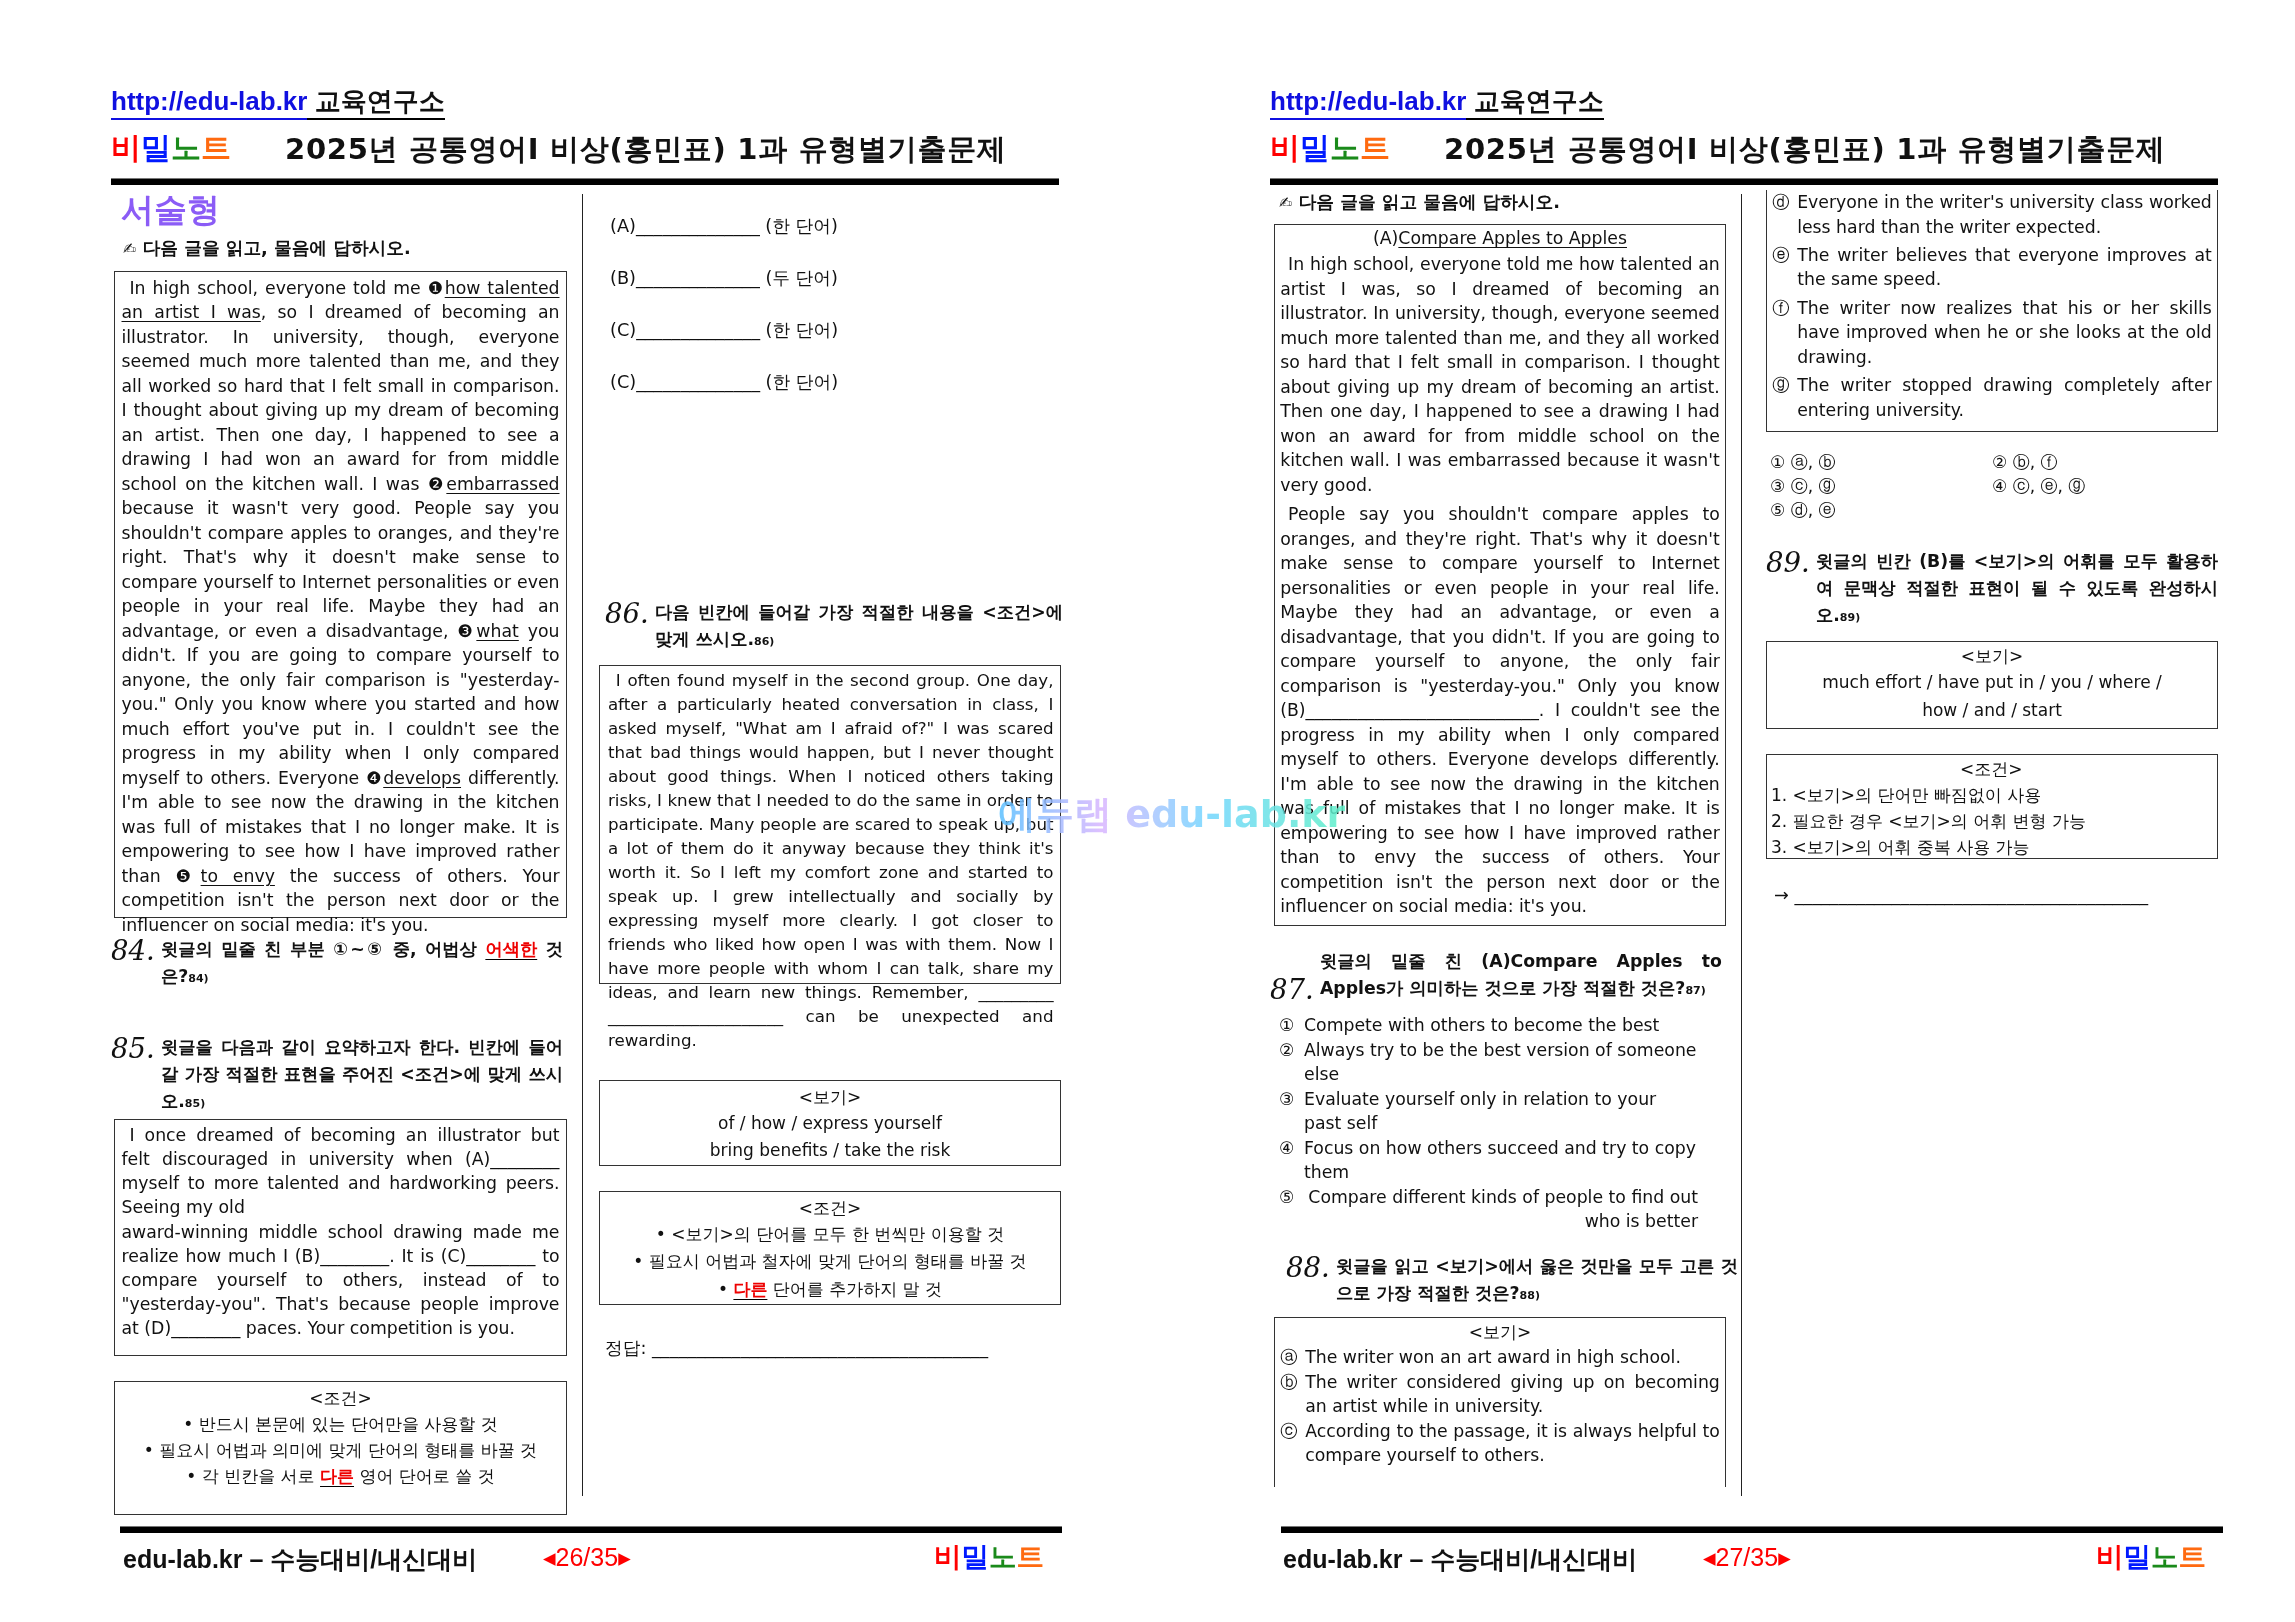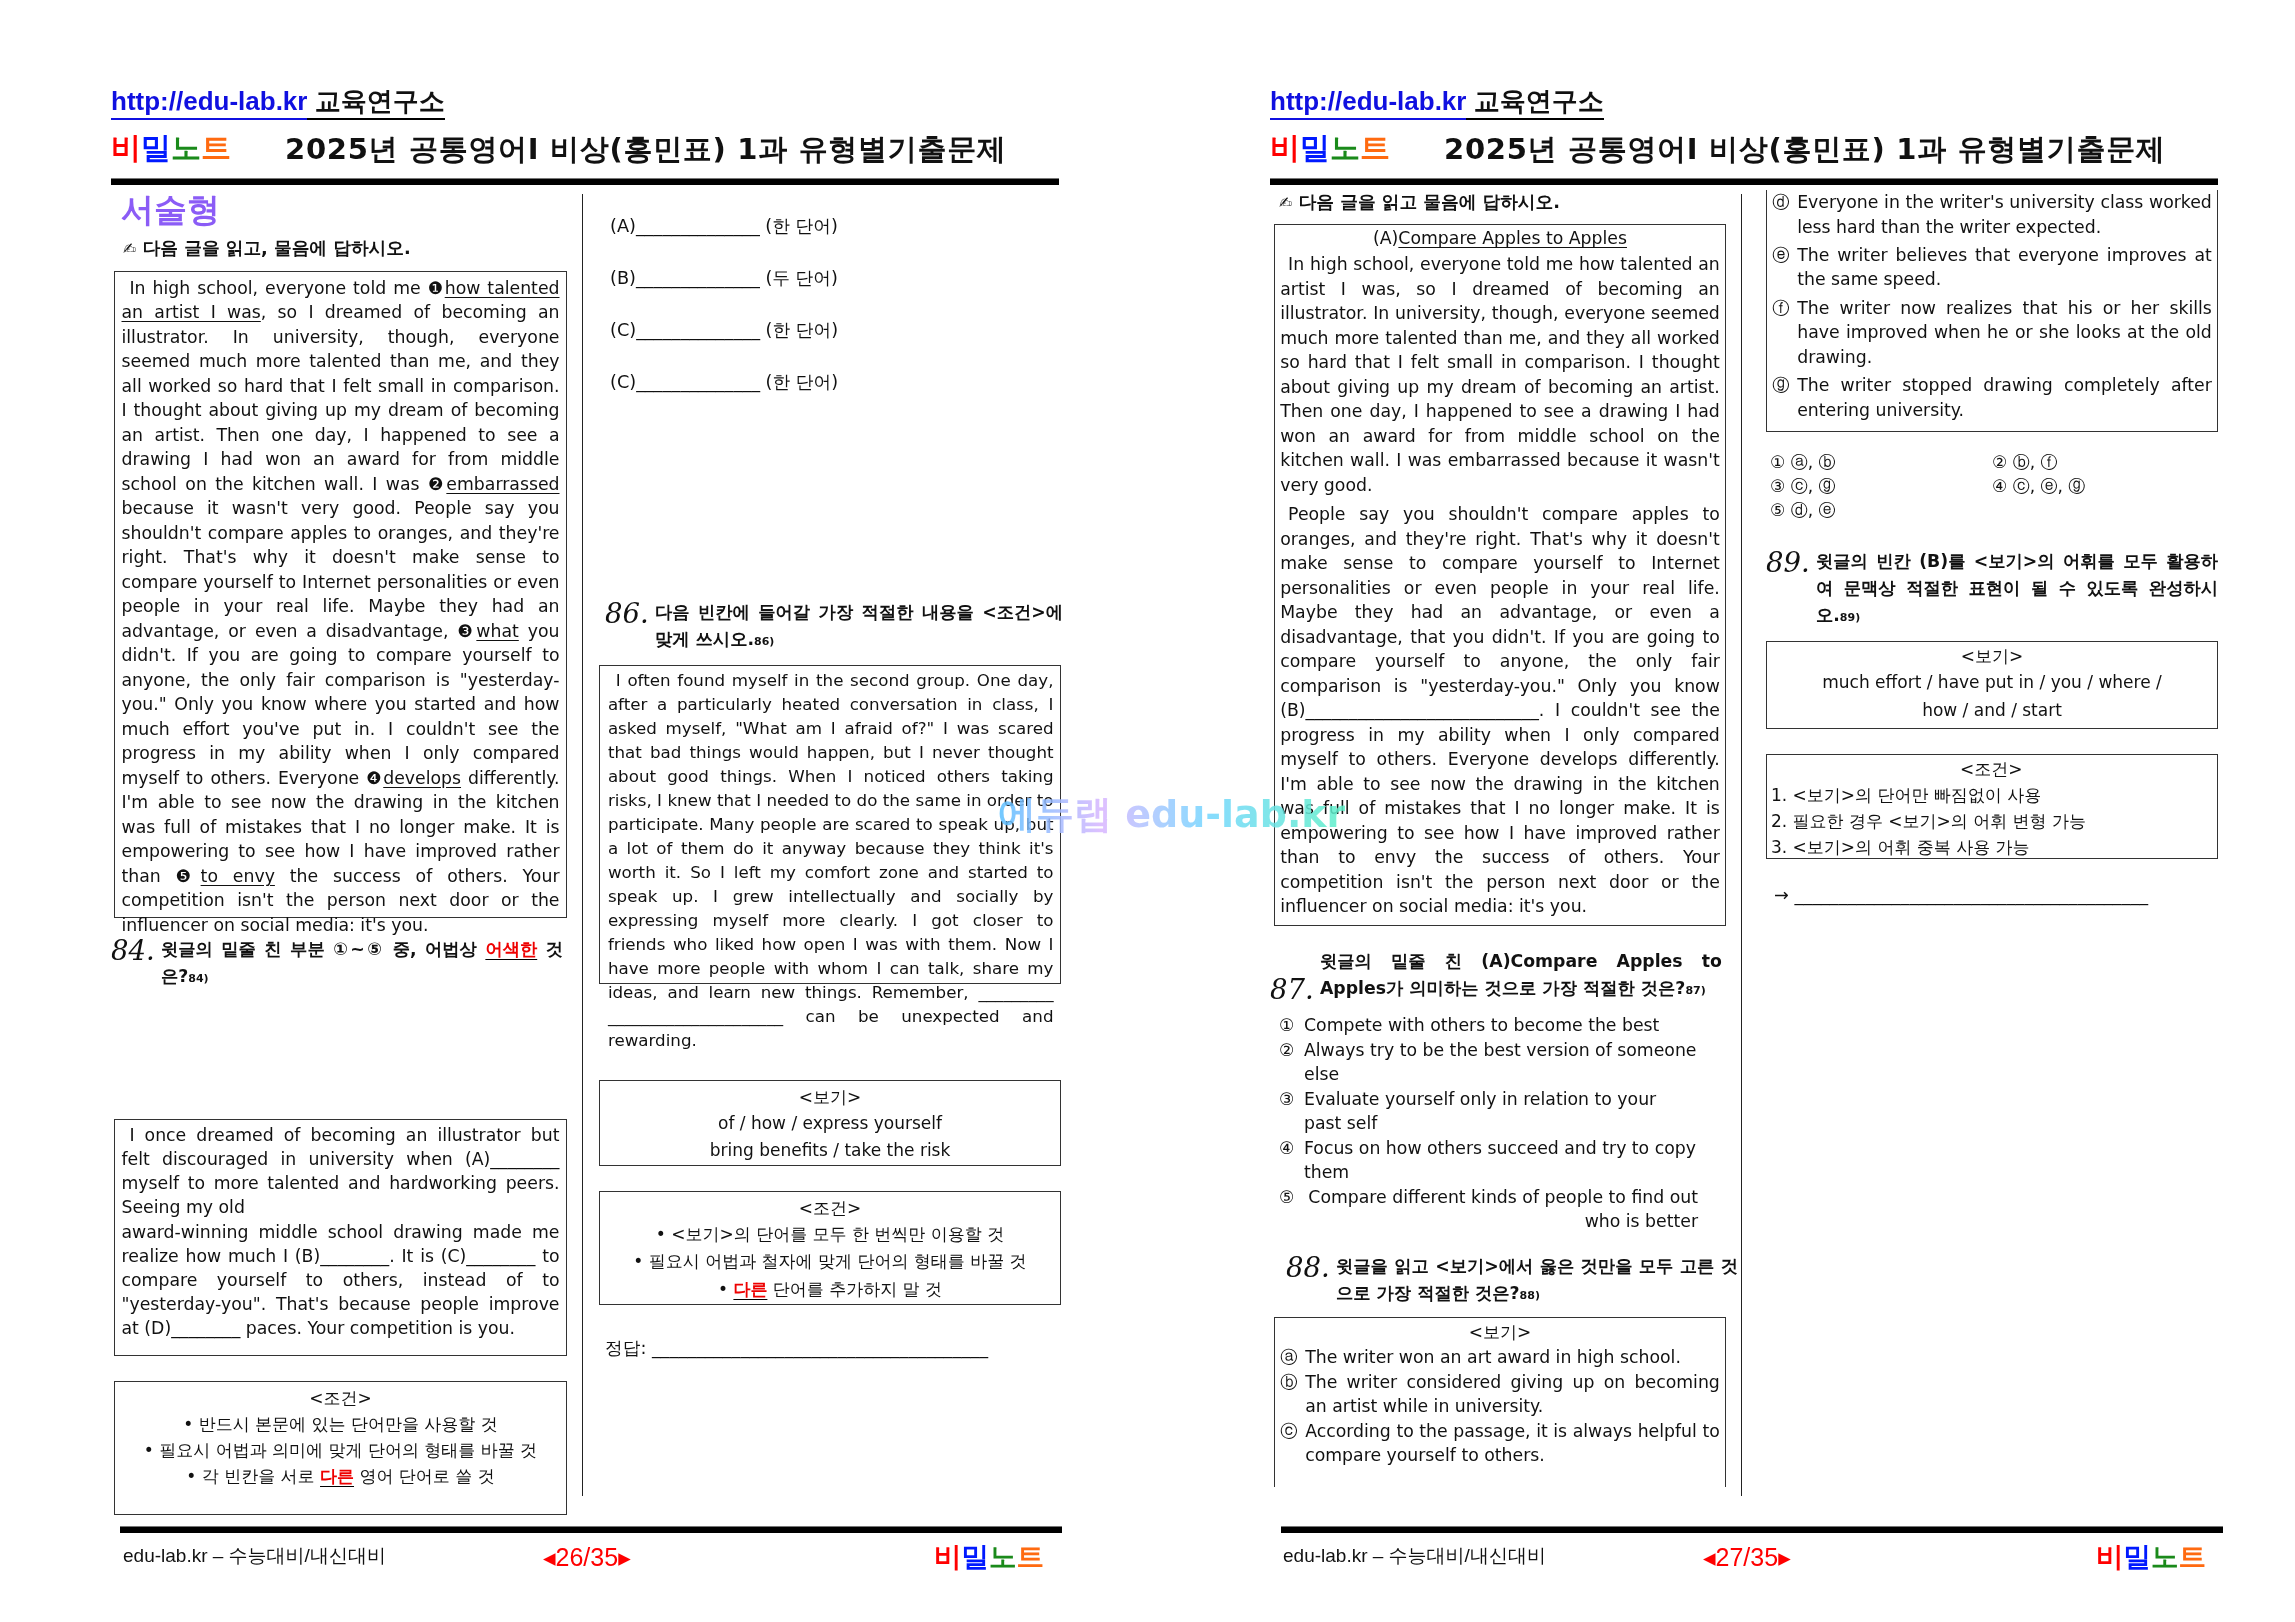--- a/index.html
+++ b/index.html
@@ -24,21 +24,21 @@
   .qtext{flex:1;text-align:justify;}
   .sup{font-size:11px;vertical-align:baseline;}
   .redu{color:#e00;text-decoration:underline;text-underline-offset:3.9px;text-decoration-color:#000;}
   .center{text-align:center;}
   .boxhead{font-size:17px;line-height:26px;text-align:center;}
   .boxline{font-size:17px;line-height:27.5px;text-align:center;}
   .blank-row{font-size:17.7px;line-height:26px;}
   .opt{display:flex;font-size:17.3px;line-height:24.5px;}
   .opt .mk{width:25px;flex:none;}
   .opt .tx{flex:1;text-align:justify;}
-  .footer-left{font-weight:normal;font-size:19px;font-family:"Liberation Sans",sans-serif;}
+  .footer-left{font-weight:bold;font-size:25px;font-family:"Liberation Sans",sans-serif;}
   .footer-page{color:#f00;font-weight:normal;font-size:25px;font-family:"Liberation Sans",sans-serif;}
   .watermark{font-weight:bold;font-size:38px;font-family:"DejaVu Sans",sans-serif;
      background:linear-gradient(90deg,#59c0ff 0%,#d9b6ff 30%,#74d6ff 60%,#5ef0c8 100%);
      -webkit-background-clip:text;background-clip:text;color:transparent;opacity:0.85;white-space:nowrap;}
   .choices-grid{display:grid;grid-template-columns:222px 196px;font-size:17px;line-height:24px;}
 </style>
 </head>
 <body>
 
 <div class="abs" style="left:0;top:0;width:1148px;height:1623px;">
@@ -61,20 +61,24 @@
 
   <div class="abs box para" style="left:114px;top:271px;width:453px;height:647px;padding:3.9px 6.5px 0 6.5px;">
     <p><span>In high school, everyone told me </span><span>❶</span><span class="u">how talented an artist I was</span><span>, so I dreamed of becoming an illustrator. In university, though, everyone seemed much more talented than me, and they all worked so hard that I felt small in comparison. I thought about giving up my dream of becoming an artist. Then one day, I happened to see a drawing I had won an award for from middle school on the kitchen wall. I was </span><span>❷</span><span class="u">embarrassed</span><span> because it wasn't very good. People say you shouldn't compare apples to oranges, and they're right. That's why it doesn't make sense to compare yourself to Internet personalities or even people in your real life. Maybe they had an advantage, or even a disadvantage, </span><span>❸</span><span class="u">what</span><span> you didn't. If you are going to compare yourself to anyone, the only fair comparison is "yesterday-you." Only you know where you started and how much effort you've put in. I couldn't see the progress in my ability when I only compared myself to others. Everyone </span><span>❹</span><span class="u">develops</span><span> differently. I'm able to see now the drawing in the kitchen was full of mistakes that I no longer make. It is empowering to see how I have improved rather than </span><span>❺</span><span class="u">to envy</span><span> the success of others. Your competition isn't the person next door or the influencer on social media: it's you.</span></p>
   </div>
 
   <div class="abs q" style="left:111px;top:936px;width:452px;">
     <div class="qnum">84.</div>
     <div class="qtext"><span>윗글의 밑줄 친 부분 ①~⑤ 중, 어법상 </span><span class="redu">어색한</span><span> 것은?</span><span class="sup">84)</span></div>
   </div>
 
+  <div class="abs q" style="left:111px;top:1034px;width:452px;">
+    <div class="qnum">85.</div>
+    <div class="qtext"><span>윗글을 다음과 같이 요약하고자 한다. 빈칸에 들어갈 가장 적절한 표현을 주어진 &lt;조건&gt;에 맞게 쓰시오.</span><span class="sup">85)</span></div>
+  </div>
 
   <div class="abs box para" style="left:114px;top:1119px;width:453px;height:237px;padding:2.6px 6.5px 0 6.5px;line-height:24px;">
     <p>I once dreamed of becoming an illustrator but felt discouraged in university when (A)________ myself to more talented and hardworking peers. Seeing my old</p>
     <p style="text-indent:0;margin-top:1px;">award-winning middle school drawing made me realize how much I (B)________. It is (C)________ to compare yourself to others, instead of to "yesterday-you". That's because people improve at (D)________ paces. Your competition is you.</p>
   </div>
 
   <div class="abs box" style="left:114px;top:1381px;width:453px;height:134px;padding-top:2.6px;">
     <div class="boxhead">&lt;조건&gt;</div>
     <div class="boxline" style="line-height:26px;">• 반드시 본문에 있는 단어만을 사용할 것</div>
     <div class="boxline" style="line-height:26px;">• 필요시 어법과 의미에 맞게 단어의 형태를 바꿀 것</div>

